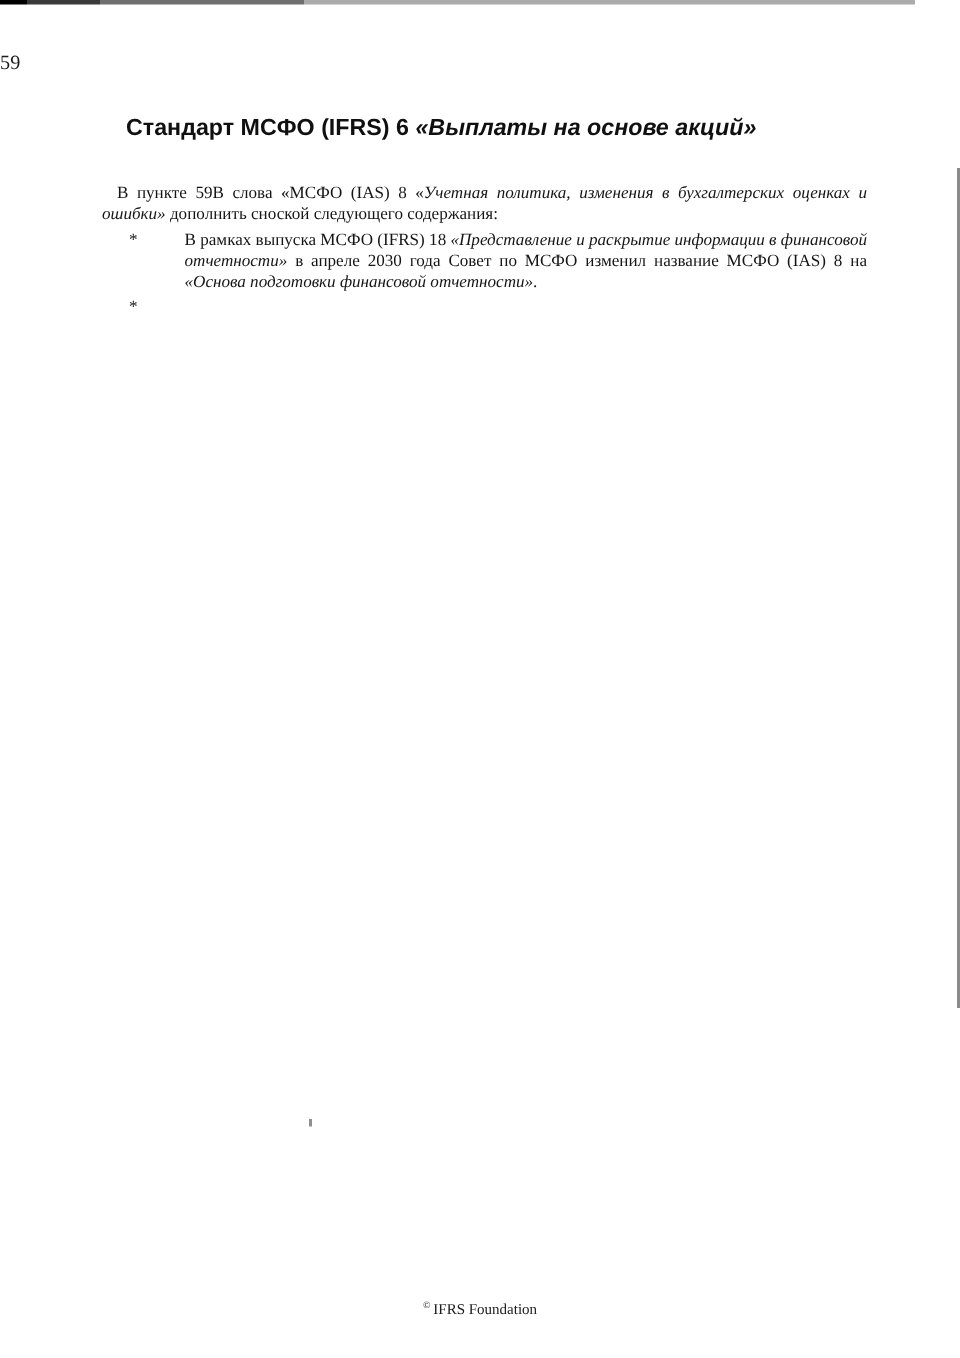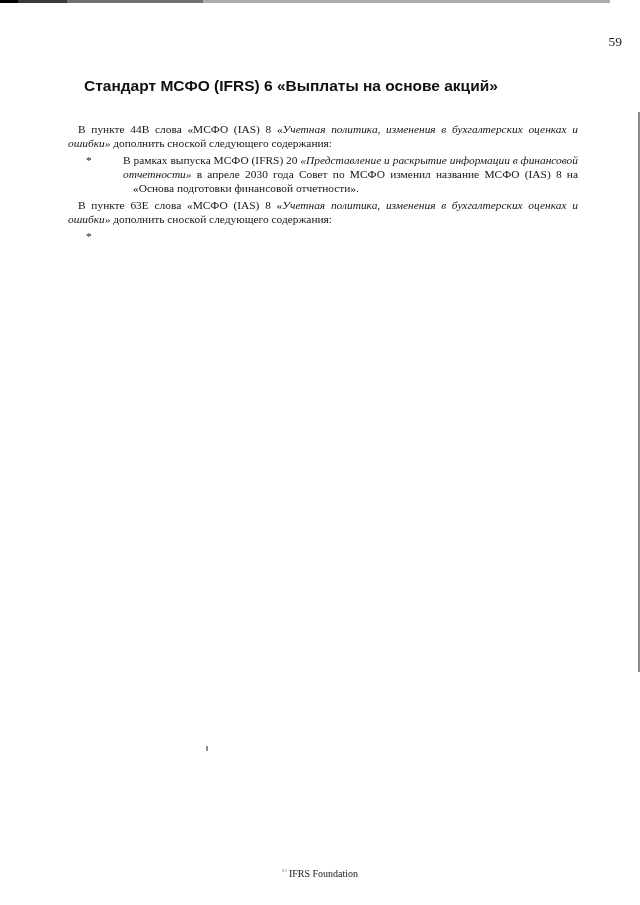--- a/index.html
+++ b/index.html
@@ -37,37 +37,38 @@
   }
   
   .scan-speck {
     position: absolute;
     left: 206px; top: 746px;
     width: 1.5px; height: 5px;
     background: #8f8f8f;
   }
   .page-number {
     position: absolute;
-    top: 34px; left: 0; right: 18px;
-    text-align: right;
+    top: 34px; left: 0; right: 30px;
+    text-align: left;
     font-size: 13.5px;
     line-height: 16px;
     color: #1a1a1a;
   }
   .doc-heading {
     position: absolute;
     left: 84px; top: 77px; right: 40px;
     font-family: "Liberation Sans", sans-serif;
     font-weight: bold;
     font-size: 15.5px;
     line-height: 18px;
     color: #101010;
     white-space: nowrap;
   }
   .doc-heading .hd-italic {
+    font-style: italic;
   }
   .body-text {
     position: absolute;
     left: 68px; top: 122px;
     width: 510px;
     font-size: 11.4px;
     line-height: 14px;
     color: #151515;
   }
   .para-plain {
@@ -112,28 +113,27 @@
   <div class="scan-speck"></div>
 
   <div class="page-number">59</div>
 
   <div class="doc-heading">
     <span class="hd-regular">Стандарт МСФО (IFRS) 6 </span><span class="hd-italic">«Выплаты на основе акций»</span>
   </div>
 
   <div class="body-text">
 
-    <p class="para-plain"><span>В пункте 44B слова «МСФО (IAS) 8 «</span><span style="font-style: italic;">Учетная политика, изменения в бухгалтерских оценках и ошибки»</span><span> дополнить сноской следующего содержания:</span></p>
+    <p class="para-plain"><span>В пункте 59B слова «МСФО (IAS) 8 «</span><span style="font-style: italic;">Учетная политика, изменения в бухгалтерских оценках и ошибки»</span><span> дополнить сноской следующего содержания:</span></p>
 
     <div class="para-bullet">
       <span class="bullet-marker">*</span>
-      <div class="bullet-body"><span>В рамках выпуска МСФО (IFRS) 20 </span><span style="font-style: italic;">«Представление и раскрытие информации в финансовой отчетности»</span><span> в апреле 2030 года Совет по МСФО изменил название МСФО (IAS) 8 на </span><span style=" margin-left: 10px;">«Основа подготовки финансовой отчетности»</span><span>.</span></div>
+      <div class="bullet-body"><span>В рамках выпуска МСФО (IFRS) 18 </span><span style="font-style: italic;">«Представление и раскрытие информации в финансовой отчетности»</span><span> в апреле 2030 года Совет по МСФО изменил название МСФО (IAS) 8 на </span><span style="font-style: italic;">«Основа подготовки финансовой отчетности»</span><span>.</span></div>
     </div>
 
-    <p class="para-plain"><span>В пункте 63E слова «МСФО (IAS) 8 «</span><span style="font-style: italic;">Учетная политика, изменения в бухгалтерских оценках и ошибки»</span><span> дополнить сноской следующего содержания:</span></p>
 
     <div class="para-bullet">
       <span class="bullet-marker">*</span>
     </div>
 
   </div>
 
   <div class="footer">
     <span class="copy-sup">©</span><span>IFRS Foundation</span>
   </div>

